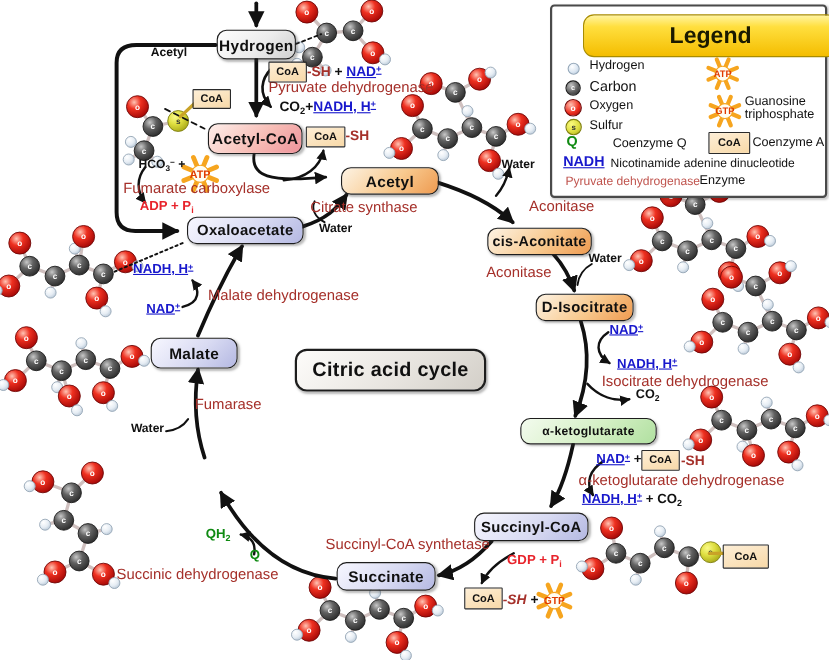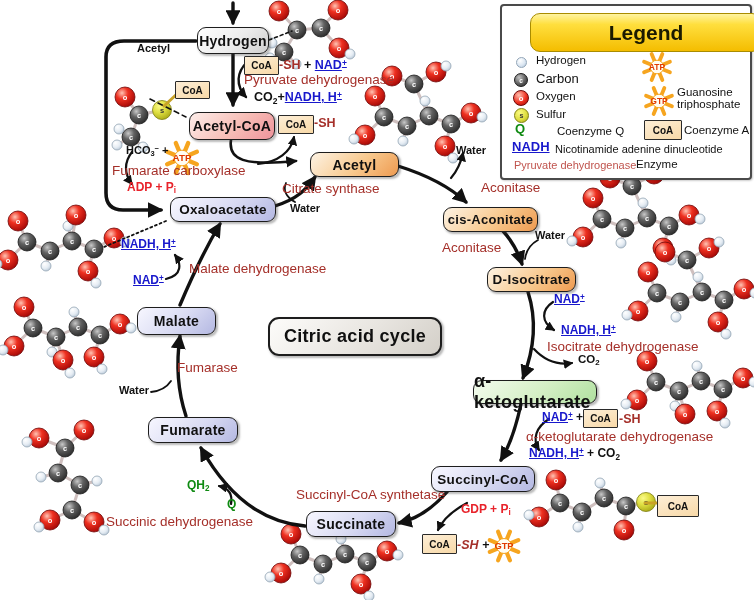--- a/index.html
+++ b/index.html
@@ -536,24 +536,23 @@
         </g>
       </g>
   </svg>
   <div id="overlay" class="layer" style="width:754px;height:600px;">
       <div class="node g-gray" style="left: 197px; top: 27px; width: 70px; height: 25px; font-size: 14px;">Hydrogen</div>
       <div class="node g-pink" style="left: 189px; top: 112px; width: 84px; height: 26px; font-size: 14px;">Acetyl-CoA</div>
       <div class="node g-lav" style="left: 170px; top: 197px; width: 104px; height: 23px; font-size: 13.5px;">Oxaloacetate</div>
       <div class="node g-orange" style="left: 310px; top: 152px; width: 87px; height: 23px; font-size: 14px;">Acetyl</div>
       <div class="node g-orange" style="left: 443px; top: 207px; width: 93px; height: 23px; font-size: 13px;">cis-Aconitate</div>
       <div class="node g-orange" style="left: 487px; top: 267px; width: 87px; height: 23px; font-size: 13.5px;">D-Isocitrate</div>
-      <div class="node g-green" style="left: 473px; top: 380px; width: 122px; height: 22px; font-size: 18px;">α-ketoglutarate</div>
+      <div class="node g-green" style="left: 473px; top: 380px; width: 122px; height: 22px; font-size: 11px;">α-ketoglutarate</div>
       <div class="node g-lav" style="left: 431px; top: 466px; width: 102px; height: 24px; font-size: 13.5px;">Succinyl-CoA</div>
       <div class="node g-lav" style="left: 306px; top: 511px; width: 88px; height: 24px; font-size: 14px;">Succinate</div>
-      <div class="node g-lav" style="left: 148px; top: 417px; width: 88px; height: 24px; font-size: 14px;">Fumarate</div>
       <div class="node g-lav" style="left: 137px; top: 307px; width: 77px; height: 26px; font-size: 14px;">Malate</div>
       <div class="node g-center" style="left: 268px; top: 317px; width: 170px; height: 35px; font-size: 18px;">Citric acid cycle</div>
       <div class="label" style="left: 137px; top: 42px; font-size: 11px;"><span class="kb">Acetyl</span></div>
       <div class="label" style="left: 279px; top: 58px; font-size: 12.5px;"><span class="enzb">-SH</span><span class="kb"> + </span><span class="nad">NAD</span><sup><span class="nad">+</span></sup></div>
       <div class="label" style="left: 244px; top: 72px; font-size: 13.5px;"><span class="enz">Pyruvate dehydrogenase</span></div>
       <div class="label" style="left: 254px; top: 90px; font-size: 12.5px;"><span class="kb">CO</span><sub><span class="kb">2</span></sub><span class="kb">+</span><span class="nad">NADH, H</span><sup><span class="nad">+</span></sup></div>
       <div class="label" style="left: 126px; top: 144px; font-size: 11px;"><span class="kb">HCO</span><sub><span class="kb">3</span></sub><sup><span class="kb">−</span></sup><span class="kb"> +</span></div>
       <div class="label" style="left: 112px; top: 163px; font-size: 13.5px;"><span class="enz">Fumarate carboxylase</span></div>
       <div class="label" style="left: 127px; top: 181px; font-size: 12px;"><span class="red">ADP + P</span><sub><span class="red">i</span></sub></div>
       <div class="label" style="left: 121px; top: 238px; font-size: 12px;"><span class="nad">NADH, H</span><sup><span class="nad">+</span></sup></div>

